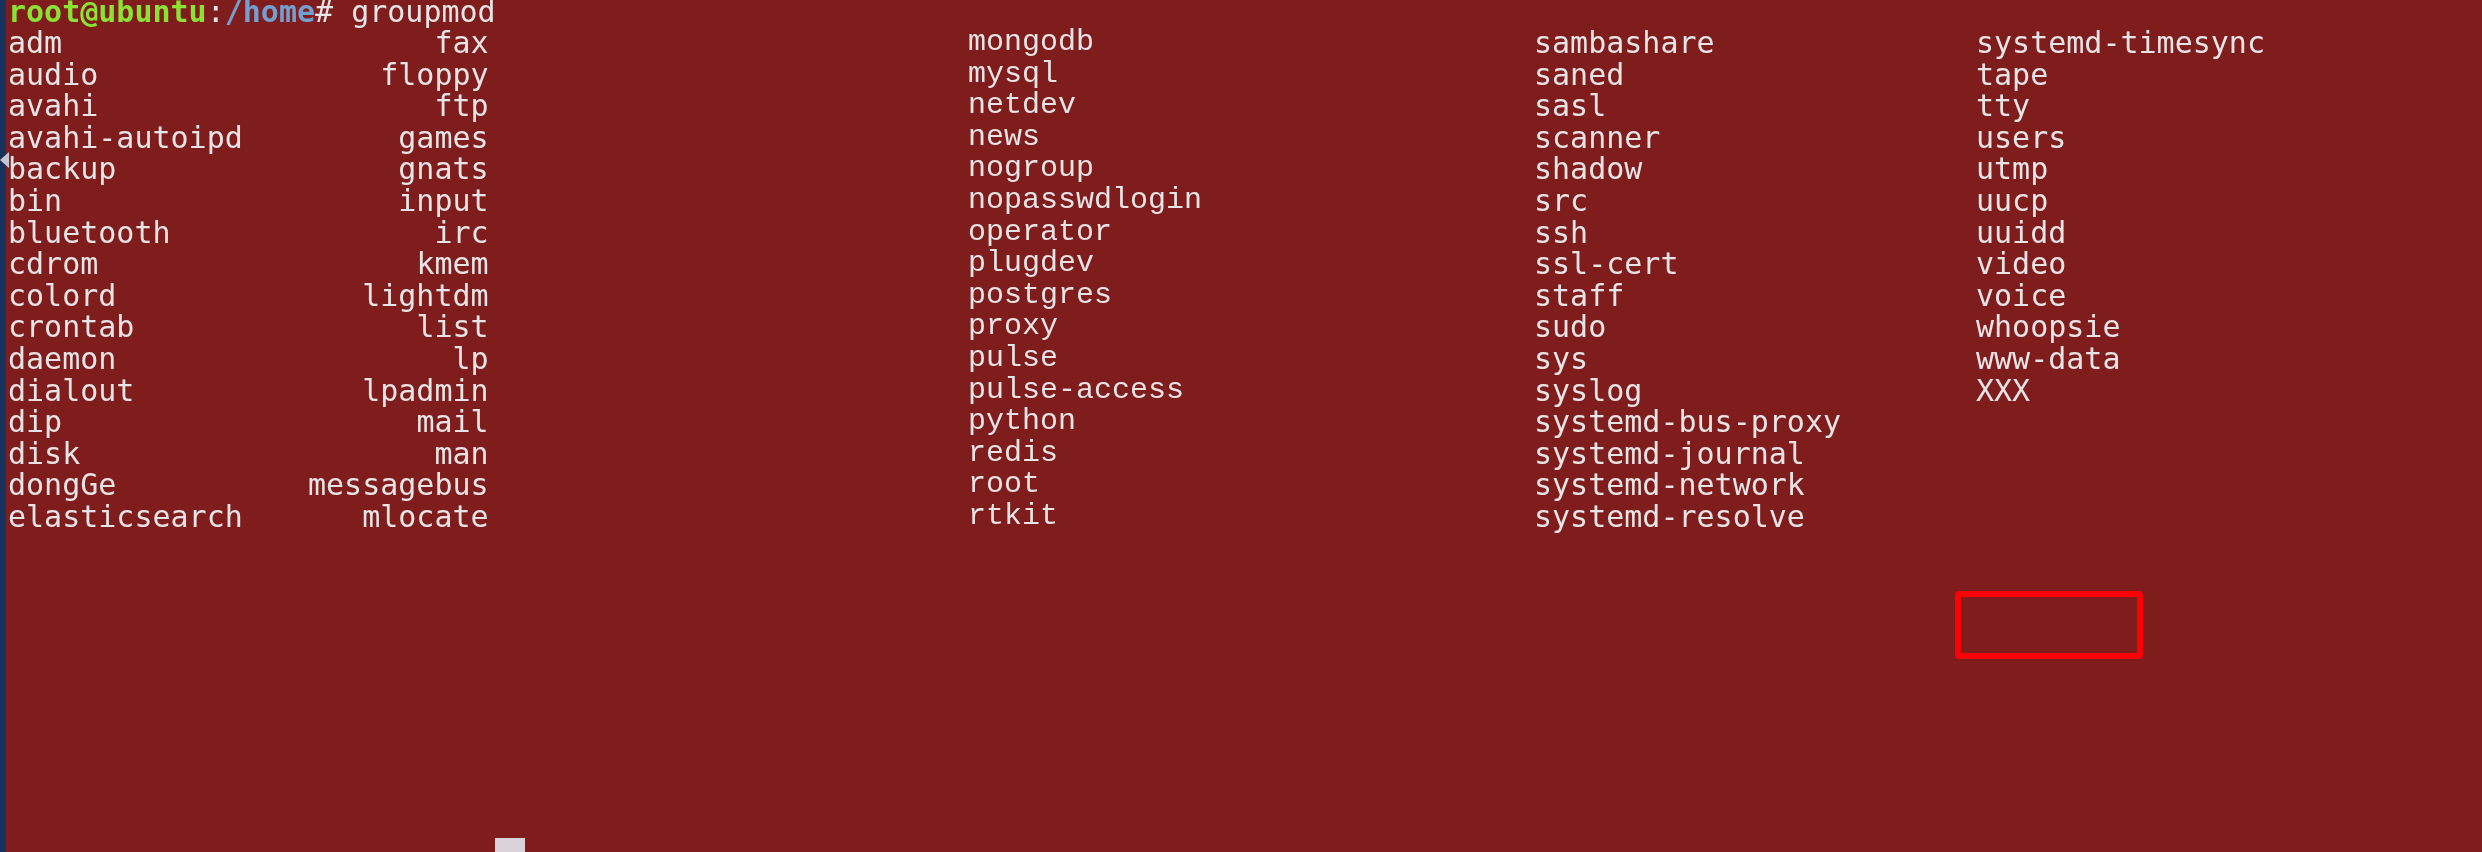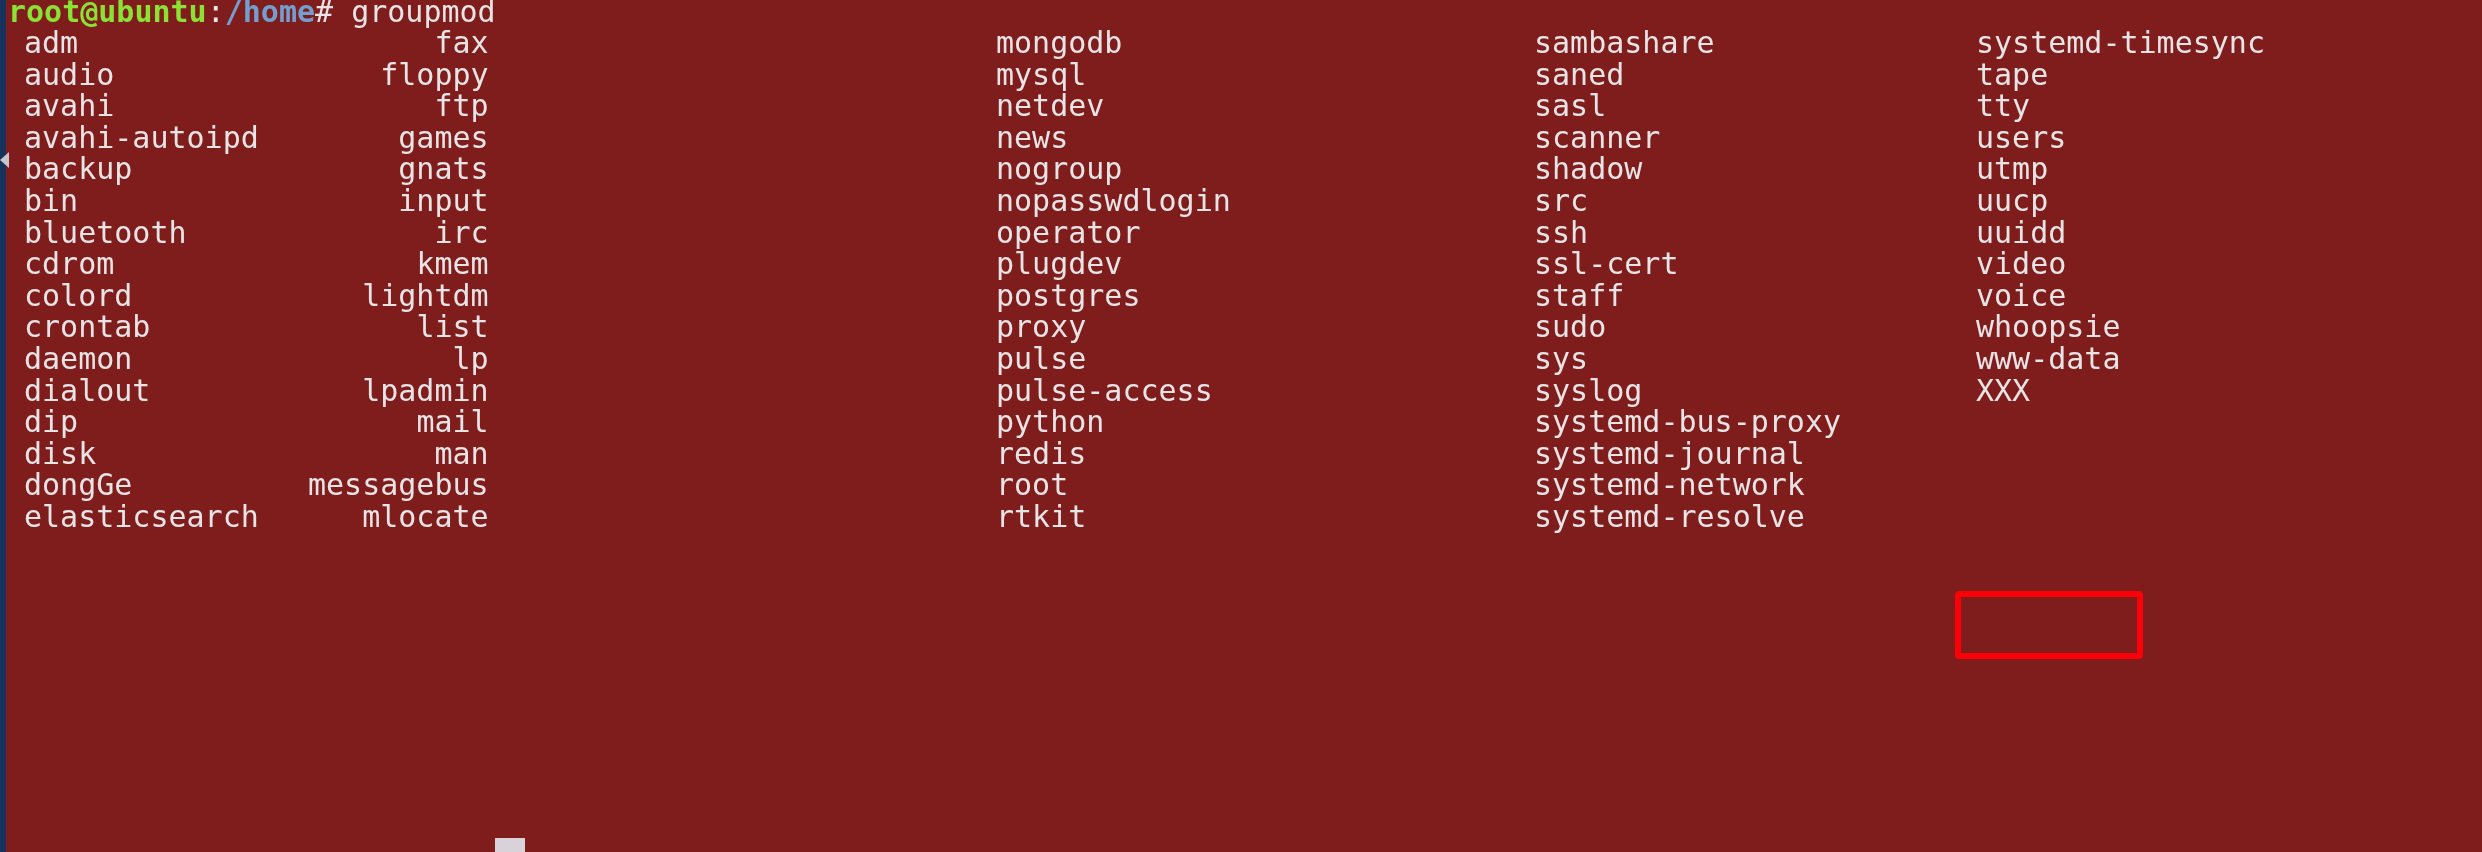--- a/index.html
+++ b/index.html
@@ -45,23 +45,23 @@
   .col{
     position:absolute;
     top:27px;
     font-size:30px;
     line-height:31.6px;
     color:#e8e4e6;
     white-space:pre;
   }
   .col .item{height:31.6px;line-height:31.6px;display:block;}
 
-  #col1{left:24px;}
+  #col1{left:8px;}
   #col2{left:308px;text-align:right;}
-  #col3{left:996px;}
+  #col3{left:968px;font-family:Liberation Mono, monospace;}
   #col4{left:1534px;}
   #col5{left:1976px;}
 
   #cursor{
     position:absolute;
     left:495px;top:838px;width:30px;height:18px;
     background:#d9d2d8;
   }
 
   #xxx-highlight{

